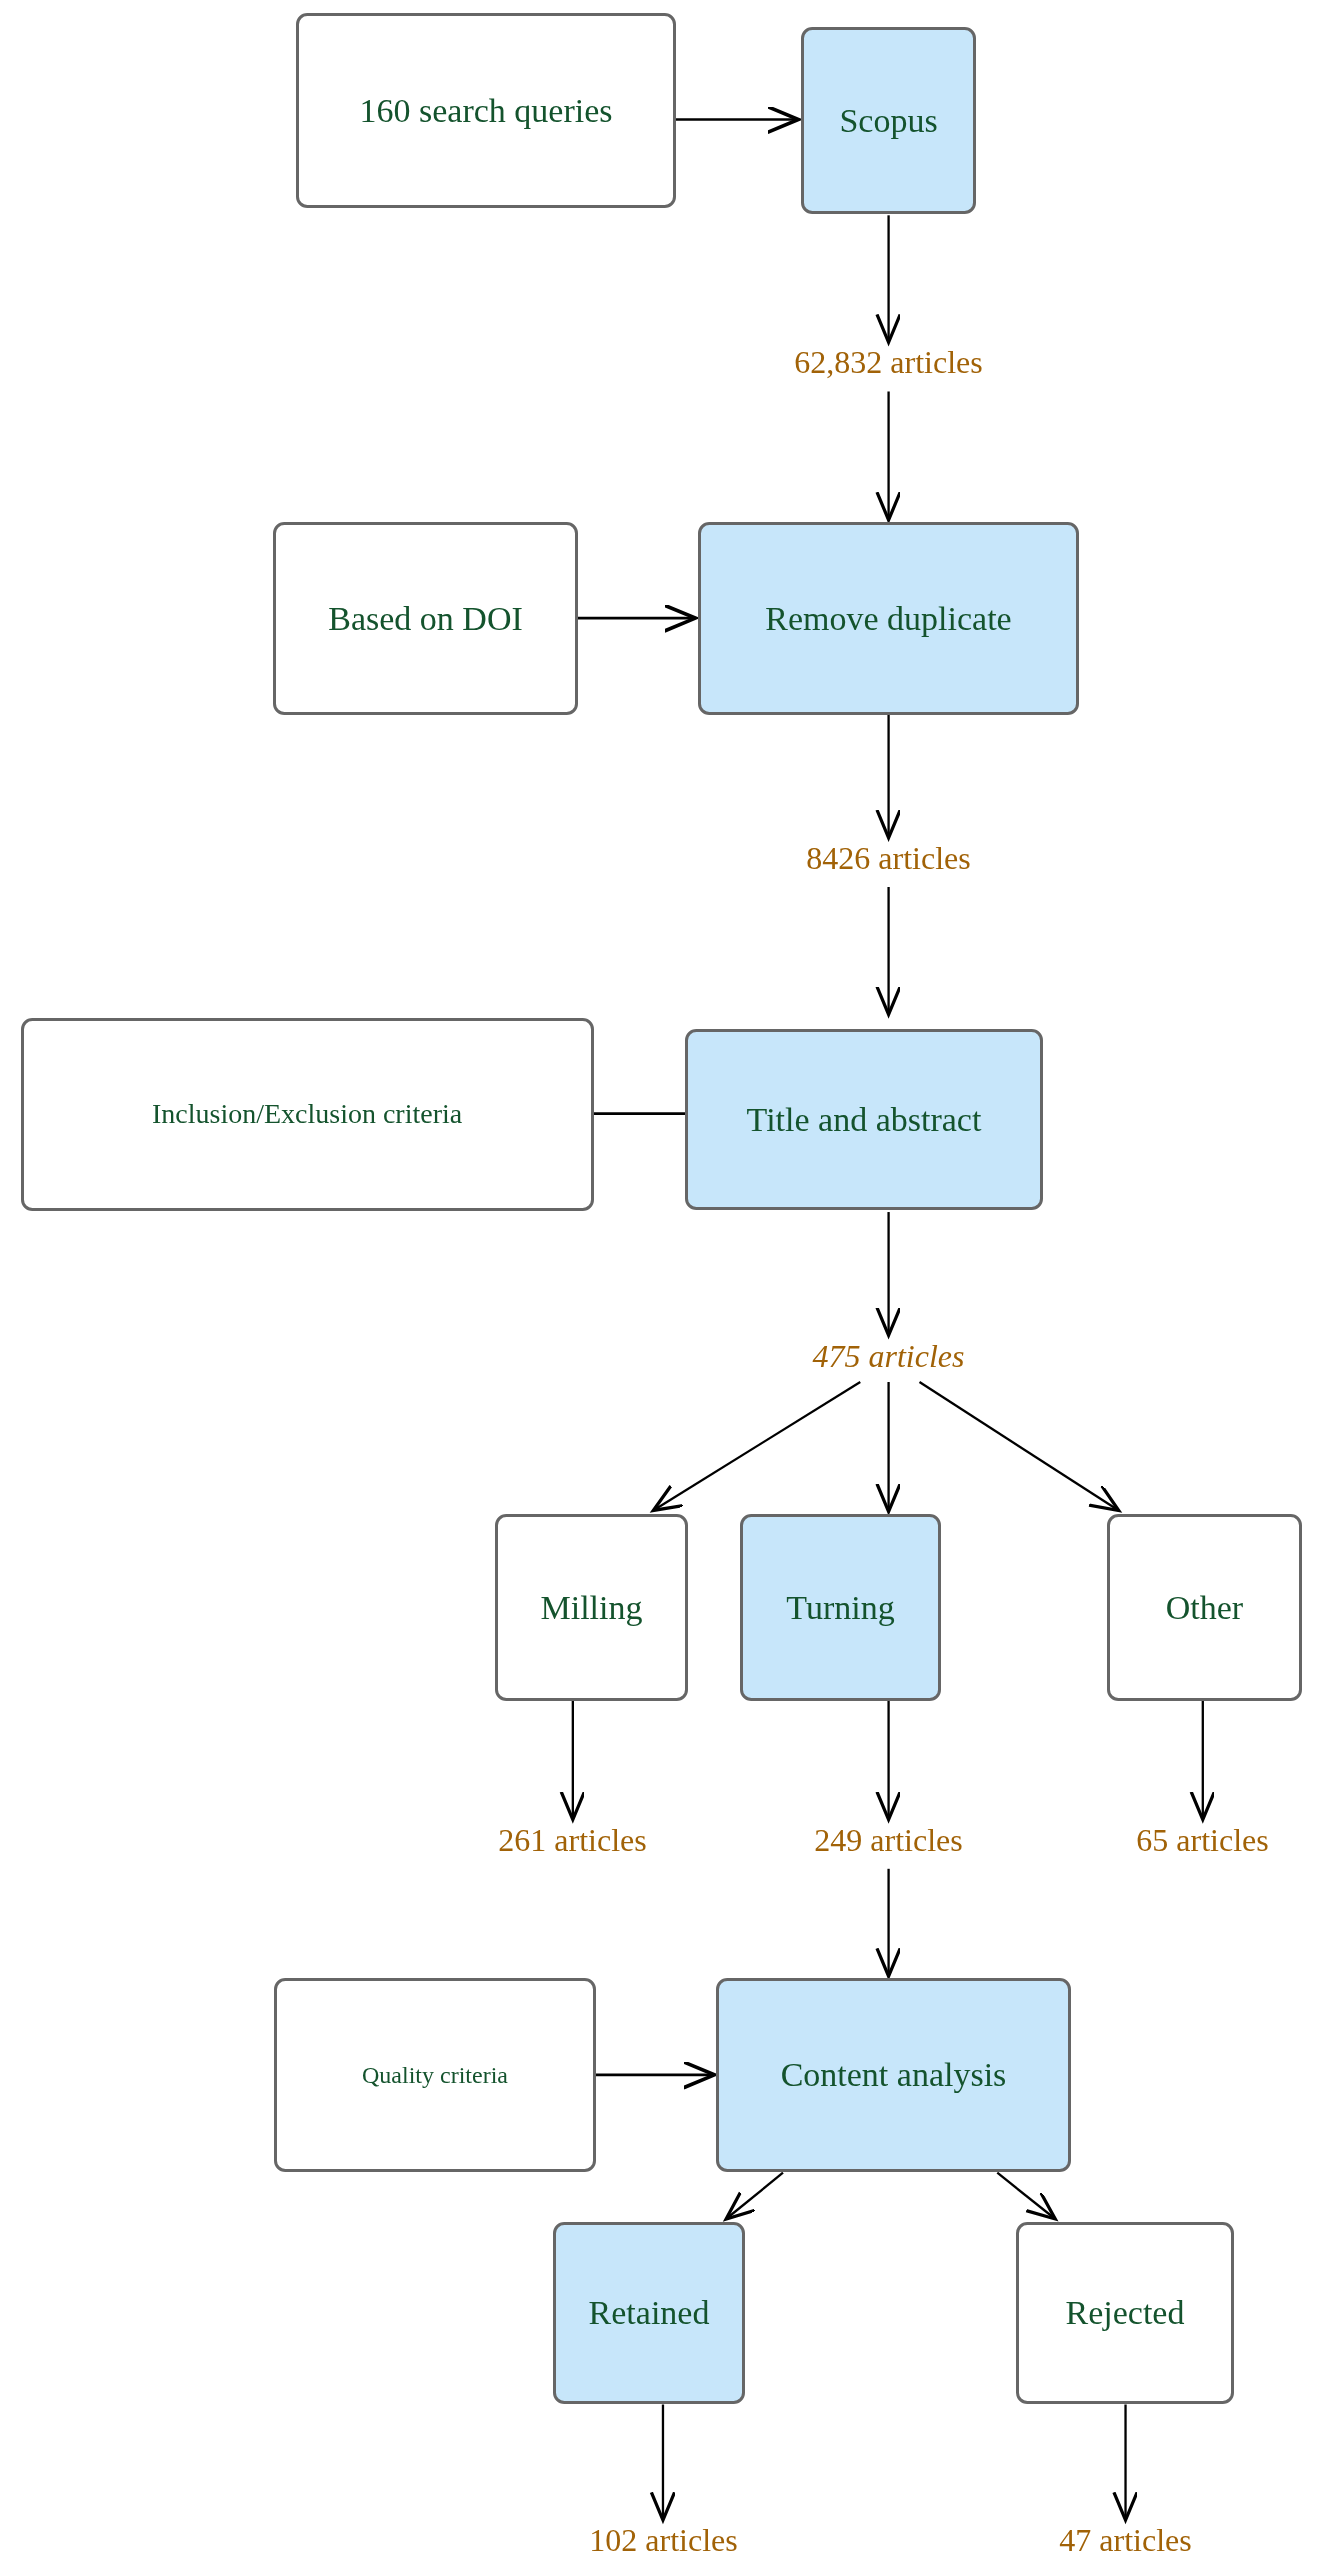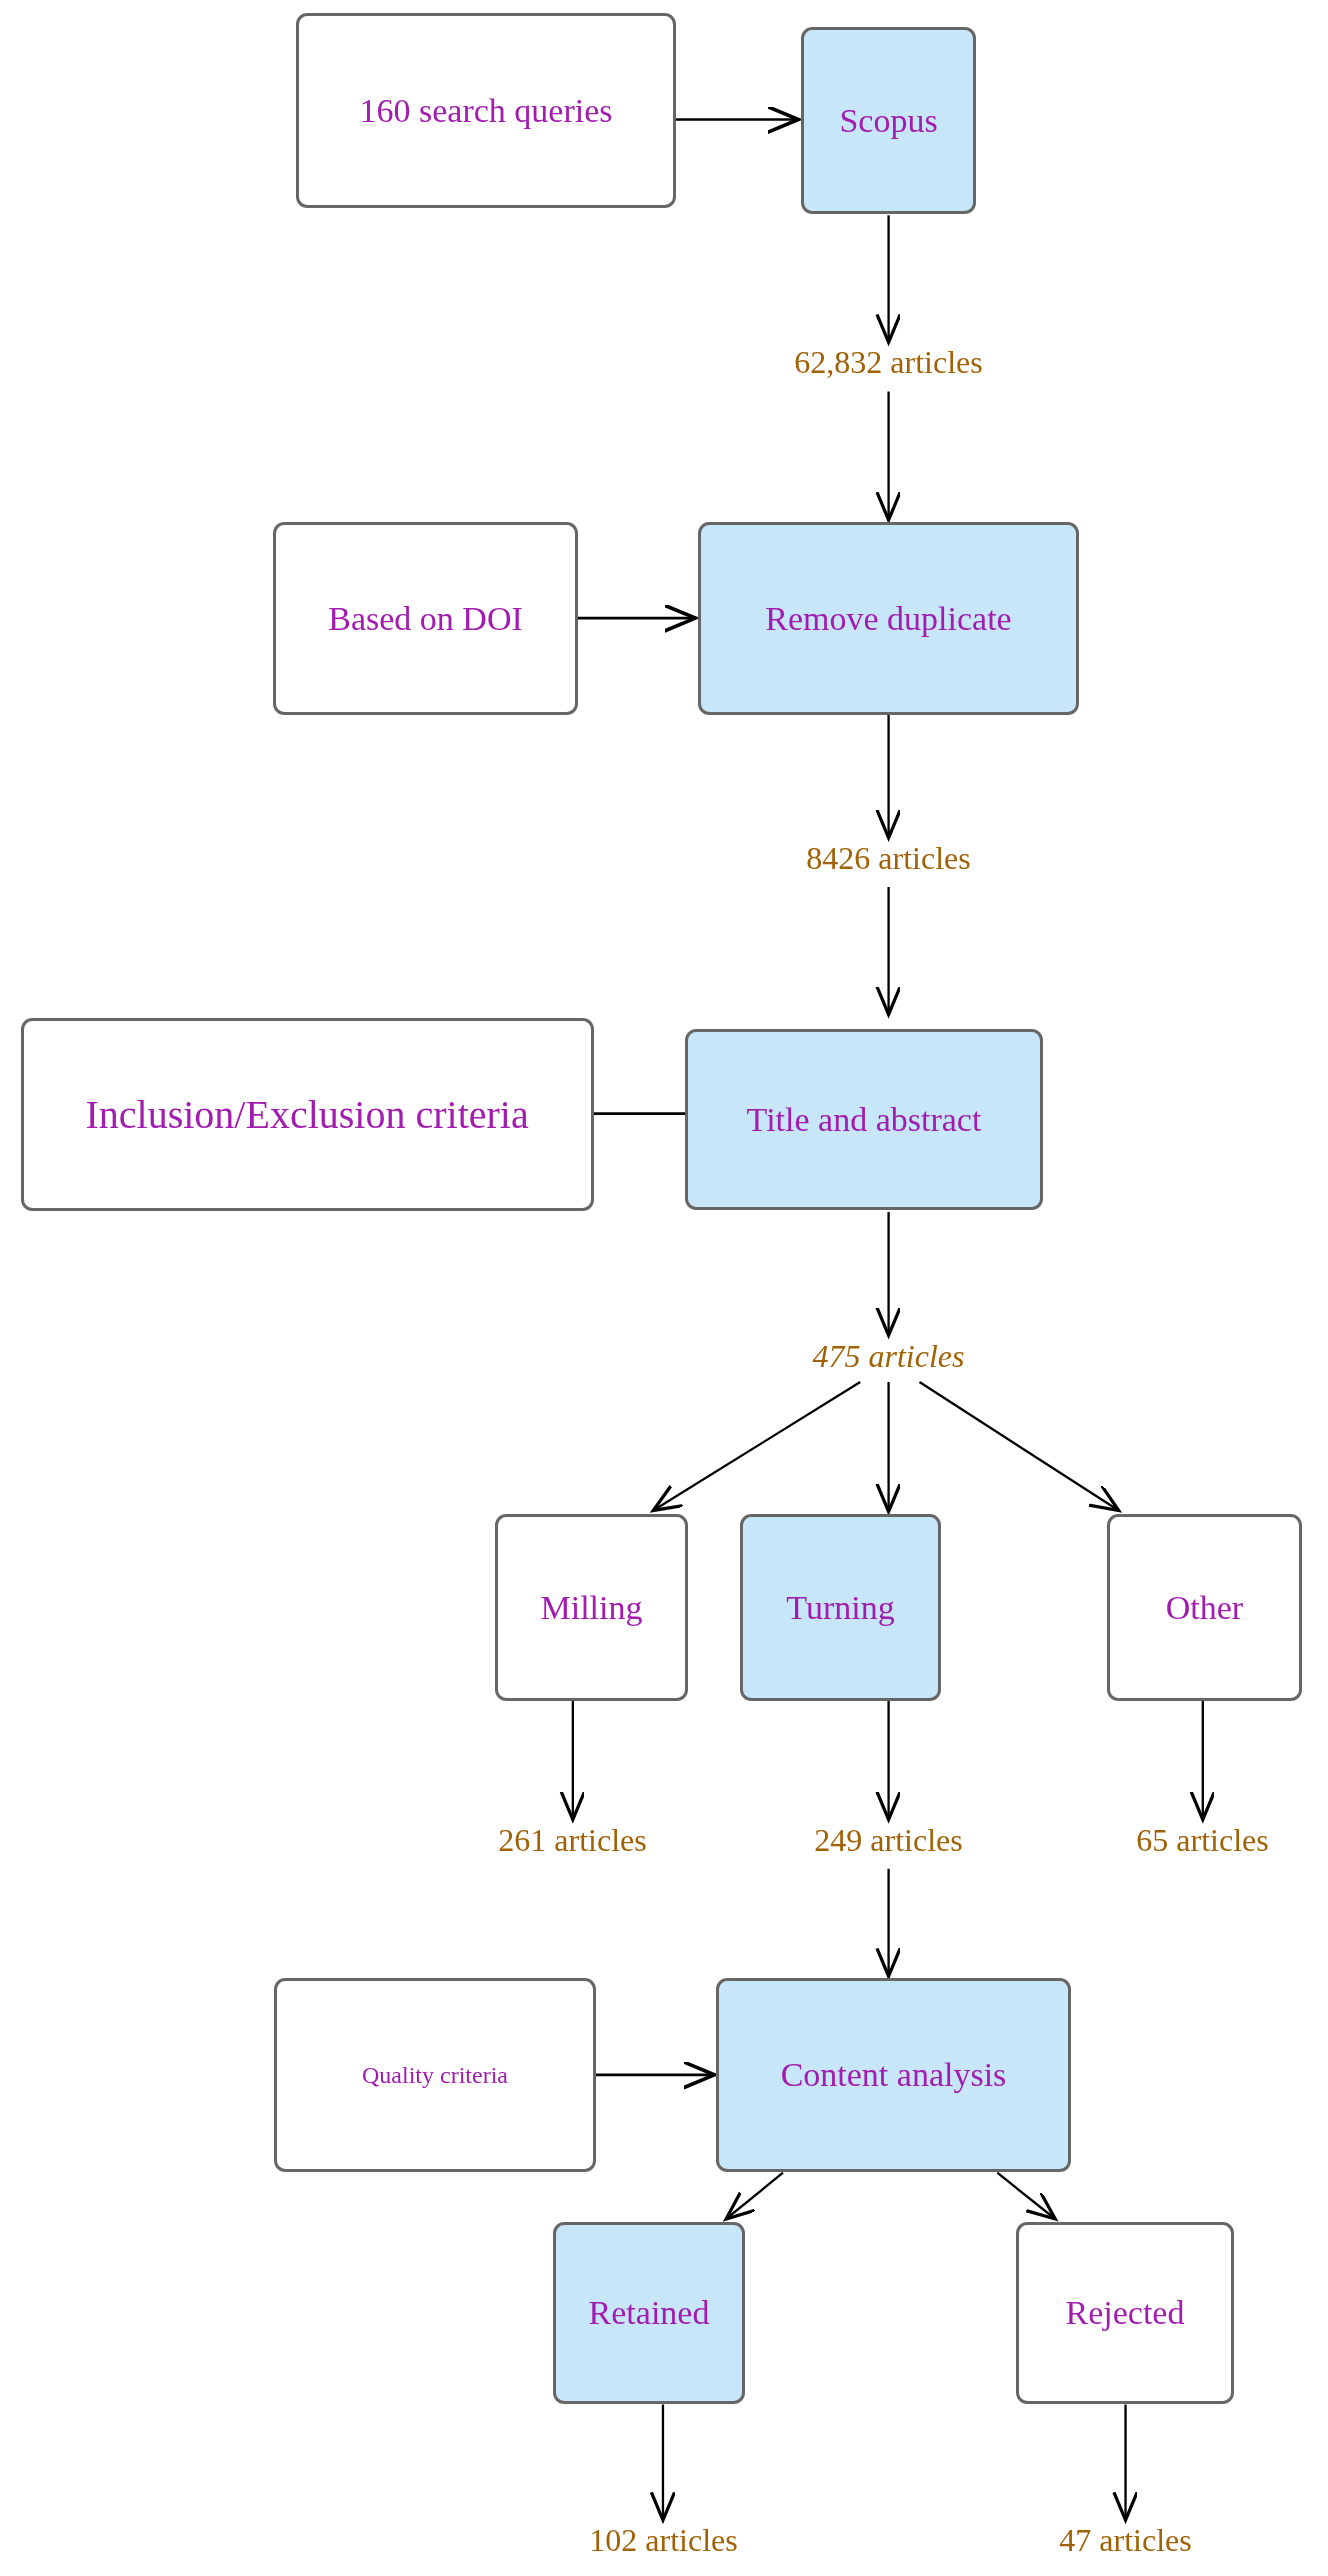--- a/index.html
+++ b/index.html
@@ -29,21 +29,21 @@
   .node {
     position: absolute;
     box-sizing: border-box;
     border: 3.6px solid #666666;
     border-radius: 11.3px;
     background: #ffffff;
     display: flex;
     align-items: center;
     justify-content: center;
     text-align: center;
-    color: #a21caf;
+    color: #14532d;
     line-height: 1.1;
     z-index: 2;
   }
   .node.blue {
     background: #c7e6fa;
   }
   .node .node-label {
     display: block;
     padding: 0 5.2px;
     white-space: nowrap;
@@ -123,21 +123,21 @@
   <div class="node" style="left:273px; top:522px; width:305px; height:193px; font-size:34px;">
     <span class="node-label">Based on DOI</span>
   </div>
 
   <div class="node blue" style="left:698px; top:522px; width:381px; height:193px; font-size:34px;">
     <span class="node-label">Remove duplicate</span>
   </div>
 
   <div class="edge-label" style="left:734px; top:842px; width:309px; font-size:32px;">8426 articles</div>
 
-  <div class="node" style="left:20.6px; top:1018px; width:573px; height:193px; font-size:40px;">
+  <div class="node" style="left:20.6px; top:1018px; width:573px; height:193px; font-size:28px;">
     <span class="node-label">Inclusion/Exclusion criteria</span>
   </div>
 
   <div class="node blue" style="left:685px; top:1029px; width:358px; height:181px; font-size:34px;">
     <span class="node-label">Title and abstract</span>
   </div>
 
   <div class="edge-label" style="left:734px; top:1340px; width:309px; font-size:32px;font-style:italic;">475 articles</div>
 
   <div class="node" style="left:477px; top:1514px; width:193px; height:187px; font-size:34px;margin-left:18px;">

